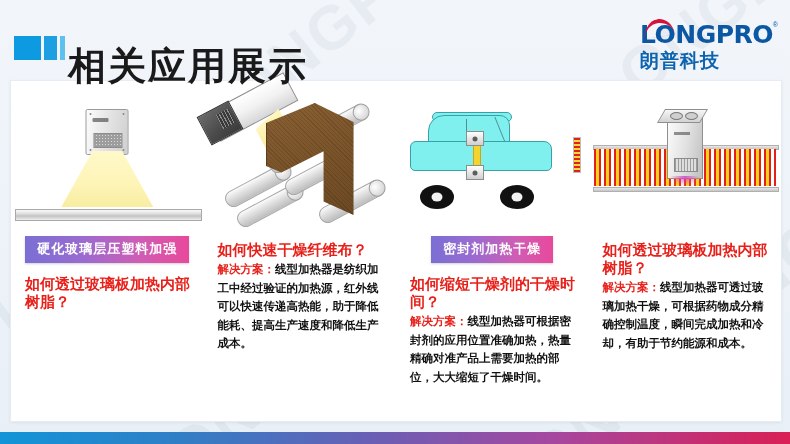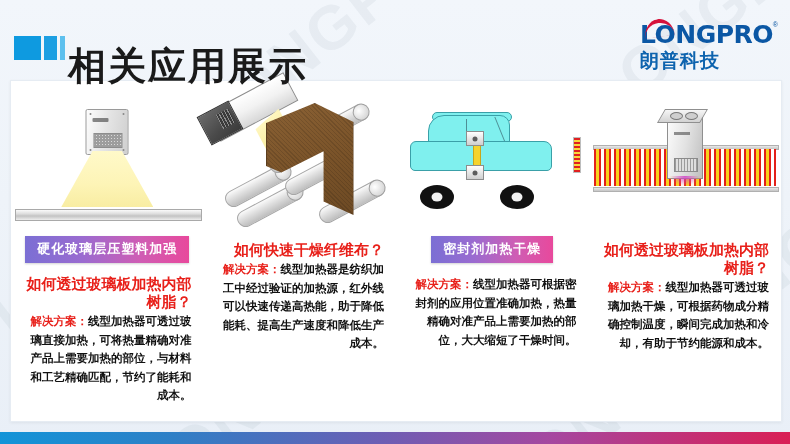--- a/index.html
+++ b/index.html
@@ -64,21 +64,21 @@
     font-family:"DejaVu Sans","Liberation Sans",sans-serif;
   }
 
   
   .card{
     position:absolute;left:10px;top:80px;width:770px;height:340px;
     background:#ffffff;border:1px solid #e6ecf3;
     box-shadow:0 1px 3px rgba(0,0,0,0.06);
     z-index:4;
   }
-  .cols{position:absolute;inset:0;display:flex;text-align:right;}
+  .cols{position:absolute;inset:0;display:flex;}
   .col{position:relative;flex:1 1 0;height:100%;}
 
   
   .illus{position:relative;height:152px;width:100%;}
 
   
   .p1-lamp{
     position:absolute;left:50%;top:28px;transform:translateX(-50%);
     width:41px;height:44px;
     background:linear-gradient(100deg,#fdfdfd 0%,#e6e6e6 45%,#cfcfcf 100%);
@@ -324,21 +324,20 @@
             <span class="screw" style="right:3px;bottom:3px"></span>
           </div>
           <div class="p1-beam-shape"></div>
           <div class="p1-glass"></div>
         </div>
         <div class="badge-row">
           <div class="badge">硬化玻璃层压塑料加强</div>
         </div>
         <div class="txt">
           <div class="q">如何透过玻璃板加热内部树脂？</div>
-          <div class="a"><span class="lead">解决方案：</span><span>线型加热器可透过玻璃直接加热，可将热量精确对准产品上需要加热的部位，与材料和工艺精确匹配，节约了能耗和成本。</span></div>
         </div>
       </div>
 
       <div class="col">
         <div class="illus">
           <div class="p2">
             <div class="roller" style="left:18px;top:96px">
                 <span class="cap"></span>
               </div>
             <div class="roller" style="left:30px;top:116px">
@@ -391,20 +390,21 @@
             <div class="clamp bot">
                 <span class="dot"></span>
               </div>
             <div class="heatbar"></div>
           </div>
         </div>
         <div class="badge-row">
           <div class="badge">密封剂加热干燥</div>
         </div>
         <div class="txt">
+          <div class="q">如何缩短干燥剂的干燥时间？</div>
           <div class="a"><span class="lead">解决方案：</span><span>线型加热器可根据密封剂的应用位置准确加热，热量精确对准产品上需要加热的部位，大大缩短了干燥时间。</span></div>
         </div>
       </div>
 
       <div class="col">
         <div class="illus">
           <div class="p4">
             <div class="belt-top"></div>
             <div class="granules"></div>
             <div class="belt-bot"></div>

